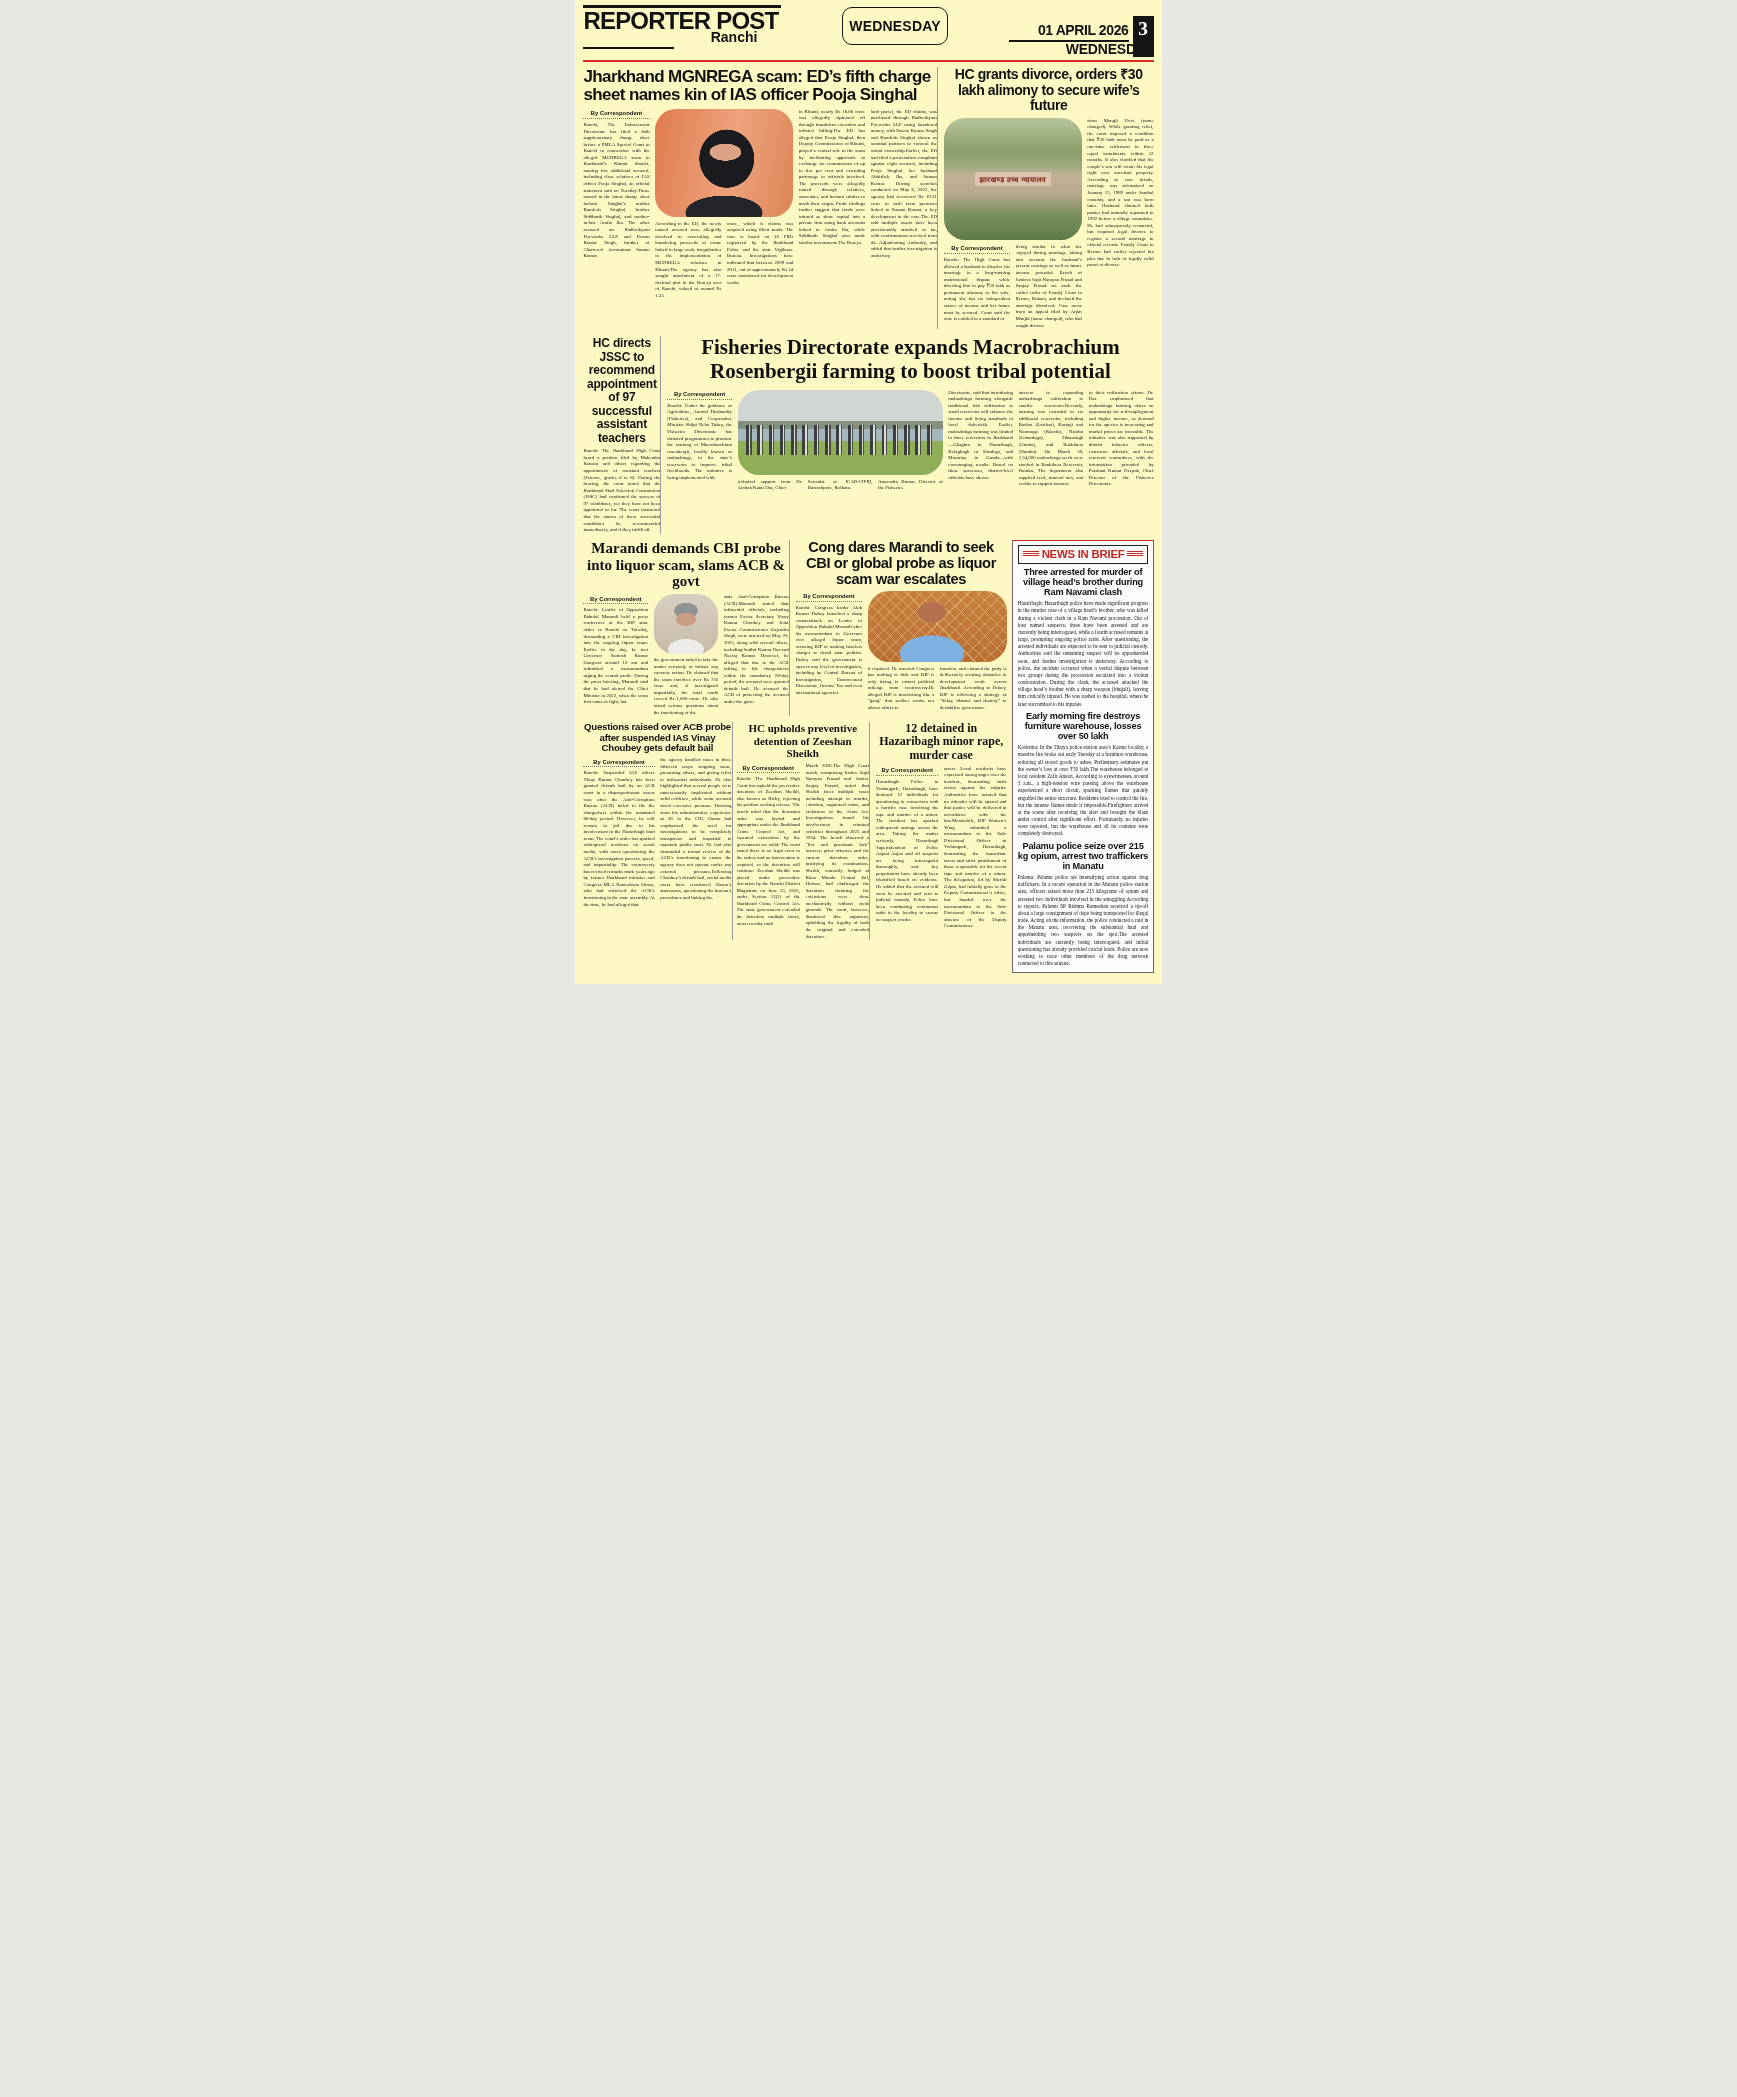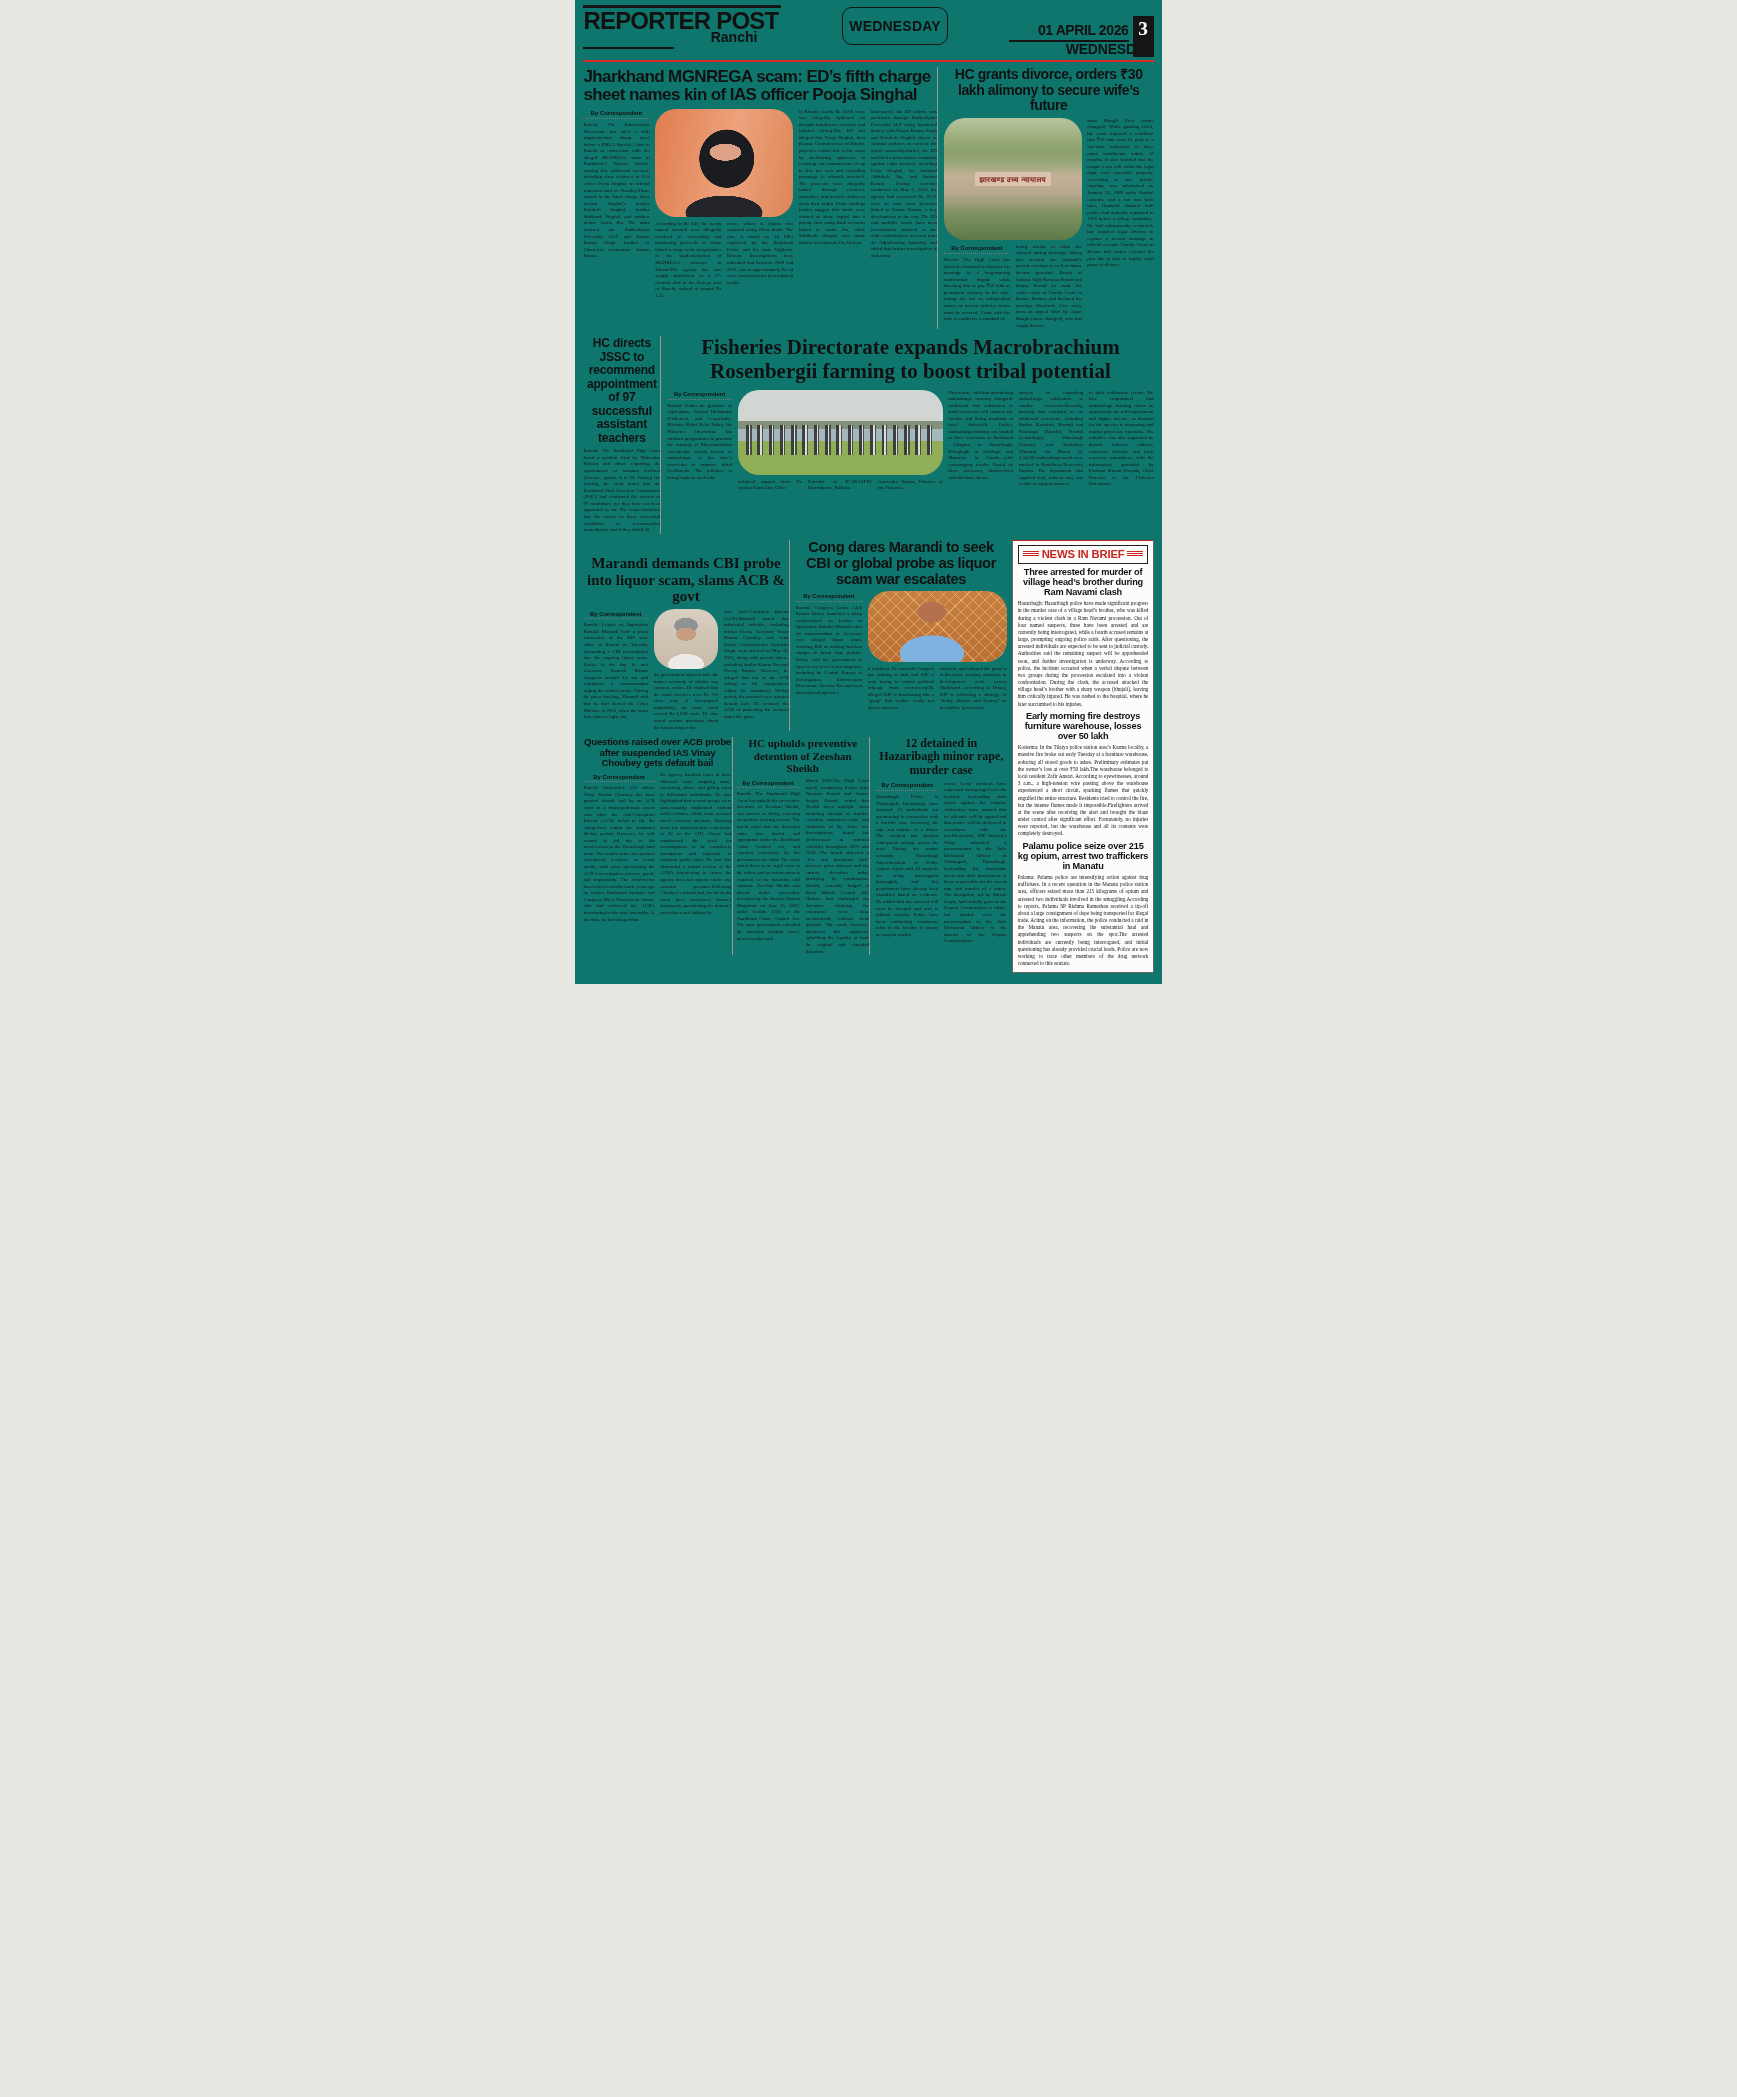--- a/index.html
+++ b/index.html
@@ -1,16 +1,16 @@
 <!DOCTYPE html>
 <html style="font-size:6.7px"><head>
 <meta charset="utf-8">
 <style>
   html,body{margin:0;padding:0;background:#e9e7e2;}
-  .page{width:587px;margin:0 auto;background:#0f766e;color:#111;padding:5px 8.4px 11px;box-sizing:border-box;font-family:"Liberation Serif",serif;}
+  .page{width:587px;margin:0 auto;background:#fef9c3;color:#111;padding:5px 8.4px 11px;box-sizing:border-box;font-family:"Liberation Serif",serif;}
   
   .masthead{display:flex;justify-content:space-between;align-items:flex-start;}
   .mh-left{width:198px;}
   .mh-left-bar{height:3.4px;background:#151515;}
   .mh-title{font-family:"Liberation Sans",sans-serif;font-weight:bold;font-size:24px;letter-spacing:-0.8px;line-height:1.02;margin-top:0.8px;white-space:nowrap;}
   .mh-city{font-family:"Liberation Sans",sans-serif;font-weight:bold;font-size:14px;text-align:right;margin:-3.4px 24px 0 0;line-height:1;}
   .mh-left-underline{width:46%;border-bottom:2.1px solid #151515;margin-top:2.5px;}
   .mh-state{font-family:"Liberation Sans",sans-serif;font-weight:bold;font-size:14px;letter-spacing:0.2px;border:1.7px solid #151515;border-radius:10px;padding:10px 6.7px;margin-top:1.7px;}
   .mh-right{width:145px;position:relative;margin-top:11px;}
   .mh-row1{display:flex;justify-content:flex-end;align-items:flex-start;gap:4.2px;}
@@ -63,21 +63,21 @@
   .fi-c2{grid-column:5;grid-row:1/3;}
   .fi-c3{grid-column:6;grid-row:1/3;}
   .fi-c4{grid-column:7;grid-row:1/3;}
   .photo-fish{background:linear-gradient(180deg,#d2d6d3 0 36%,#82907c 36% 46%,#a3b7bd 46% 60%,#8fae57 60% 100%);}
   .photo-fish::before{content:"";position:absolute;left:4%;right:4%;top:42%;height:34%;
     background:repeating-linear-gradient(90deg,#2b2b33 0 2.9px,#e8e6e0 2.9px 4.2px,#3a3f3a 4.2px 5.5px,rgba(0,0,0,0) 5.5px 11.3px);opacity:0.85;}
   
   .lower{display:flex;margin-top:6.7px;}
   .lower-left{width:75%;}
   .mid-band{display:flex;}
-  .art-marandi{width:48.5%;margin-top:15px;}
+  .art-marandi{width:48.5%;}
   .art-marandi h2{font-family:"Liberation Serif",serif;font-weight:bold;font-size:15px;line-height:1.1;text-align:center;margin:0 0 4.2px;}
   .ma-body{display:grid;grid-template-columns:repeat(3,1fr);grid-template-rows:63px auto;gap:0 5.5px;}
   .ma-c1{grid-column:1;grid-row:1/3;}
   .ma-photo{grid-column:2;grid-row:1;margin-bottom:3.4px;}
   .ma-c2{grid-column:2;grid-row:2;}
   .ma-c3{grid-column:3;grid-row:1/3;}
   .photo-marandi{background:
     radial-gradient(ellipse 26% 18% at 50% 42%,#c99d82 0 60%,rgba(0,0,0,0) 61%),
     radial-gradient(ellipse 33% 24% at 50% 28%,#8e9496 0 55%,rgba(0,0,0,0) 56%),
     radial-gradient(ellipse 46% 28% at 50% 92%,#ecebe7 0 60%,rgba(0,0,0,0) 61%),

